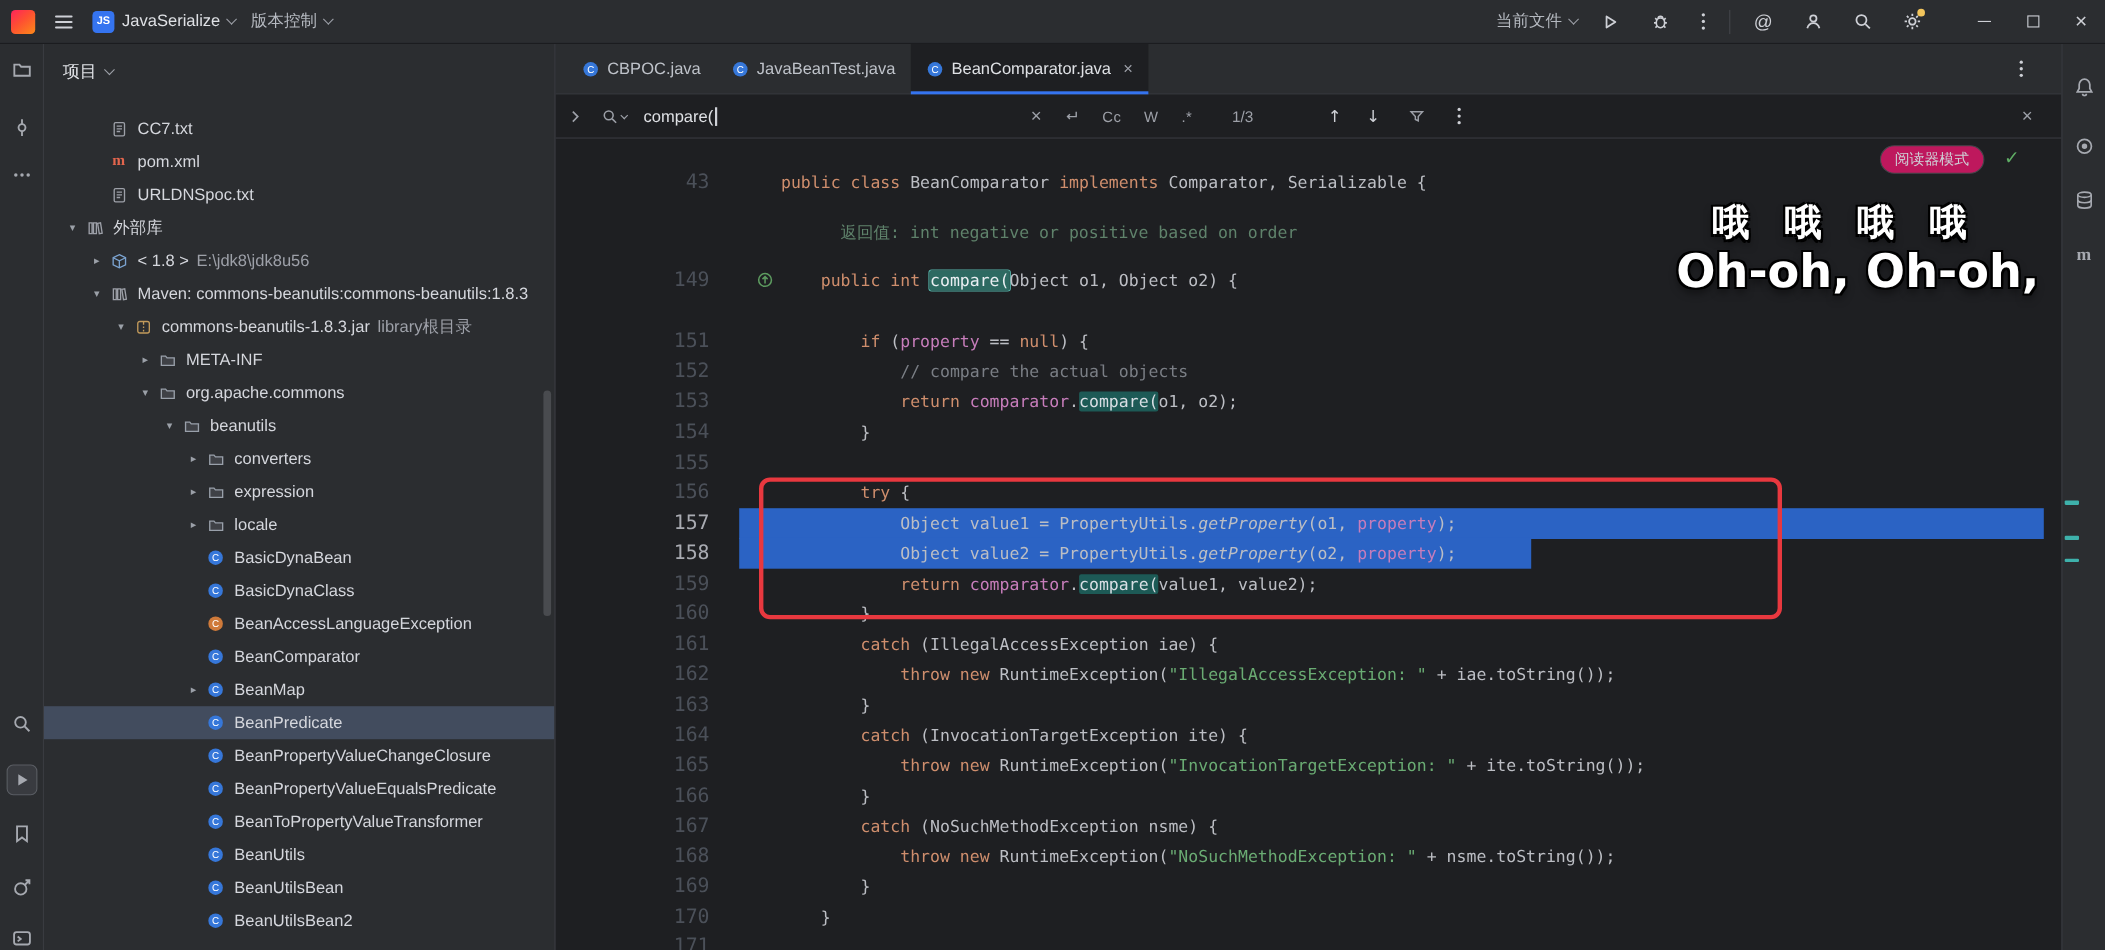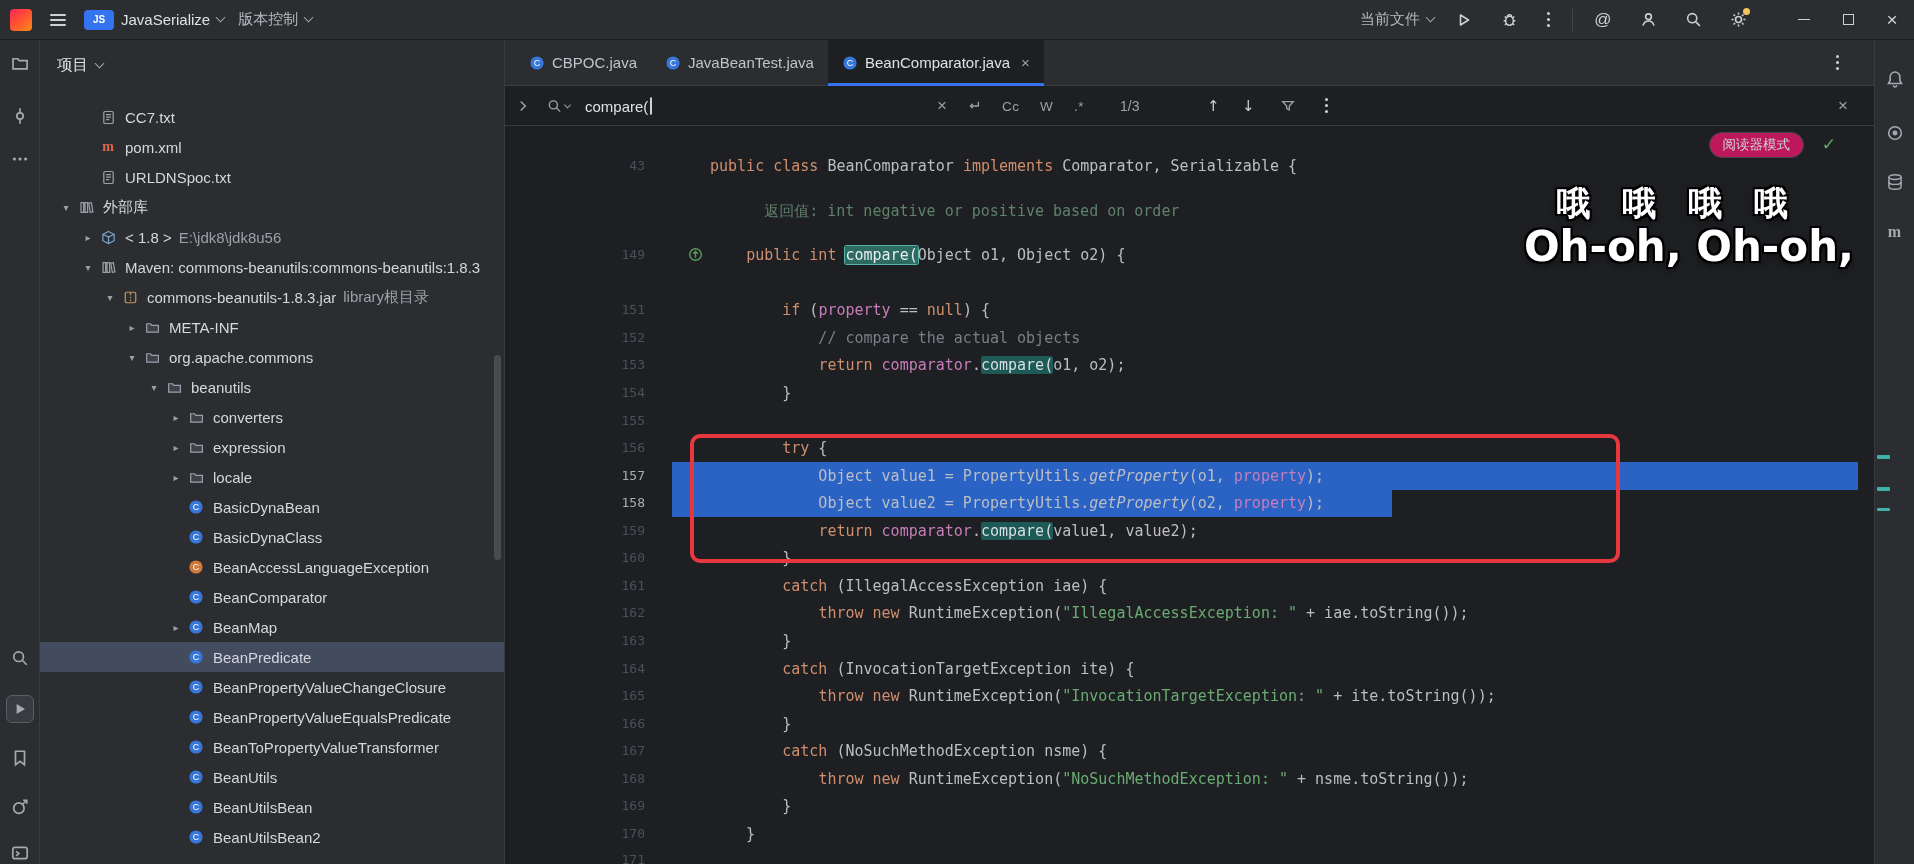--- a/index.html
+++ b/index.html
@@ -10,21 +10,21 @@
   
   #titlebar{position:absolute;left:0;top:0;width:1914px;height:40px;background:#2b2d30;
     border-bottom:1px solid #1b1c1f;display:flex;align-items:center;padding-left:10px;z-index:30;}
   .tb-left{display:flex;align-items:center;gap:14px;}
   .idea-logo{width:22px;height:22px;border-radius:4px;
     background:linear-gradient(140deg,#fe2857 5%,#fe4f32 45%,#fc801d 90%);}
   .burger{display:flex;flex-direction:column;gap:3px;padding:4px;}
   .burger span{width:16px;height:2px;background:#ced0d6;border-radius:1px;}
   .proj-group,.vcs-group,.runcfg-group{display:flex;align-items:center;gap:7px;color:#dfe1e5;font-size:15px;}
   .vcs-group{color:#b4b8bf;}
-  .js-badge{width:30px;height:20px;border-radius:4px;background:#3574f0;color:#fff;font-size:10px;
+  .js-badge{width:20px;height:20px;border-radius:4px;background:#3574f0;color:#fff;font-size:10px;
     font-weight:bold;display:flex;align-items:center;justify-content:center;}
   .chev{width:7px;height:7px;border-right:1.6px solid #9da0a8;border-bottom:1.6px solid #9da0a8;
     transform:rotate(45deg);margin-top:-4px;}
   .tb-right{margin-left:auto;display:flex;align-items:center;gap:15px;}
   .runcfg-group{color:#b4b8bf;}
   .tb-icon{width:30px;height:30px;border-radius:6px;display:flex;align-items:center;justify-content:center;
     color:#ced0d6;position:relative;}
   .tb-divider{width:1px;height:22px;background:#43454a;}
   .at-glyph{font-size:17px;color:#ced0d6;}
   .gear-dot{position:absolute;top:3px;right:3px;width:7px;height:7px;border-radius:50%;background:#f2c55c;}
@@ -79,21 +79,21 @@
   .fb-x{font-size:17px;color:#9da0a8;}
   .mini-chev{width:5px;height:5px;border-right:1.4px solid #9da0a8;border-bottom:1.4px solid #9da0a8;
     transform:rotate(45deg);margin:-2px 0 0 3px;}
 
   
   #editor{position:absolute;left:0;top:87px;width:1369px;height:737px;overflow:hidden;background:#1e1f22;}
   #code-layer{position:absolute;inset:0;}
   .sel-band{position:absolute;left:167px;height:28px;background:#2b63c4;z-index:0;}
   .code-row{position:absolute;left:0;right:0;height:28px;z-index:1;}
   .ln{position:absolute;left:0;top:0;width:140px;text-align:right;color:#4b5059;
-    font-family:"DejaVu Sans Mono",monospace;font-size:13px;line-height:28px;}
+    font-family:"DejaVu Sans Mono",monospace;font-size:18px;line-height:28px;}
   .ln-hl{color:#a9abb2;}
   .gut-icon{position:absolute;left:183px;top:6px;width:15px;height:15px;}
   pre.code{position:absolute;left:205px;top:0;margin:0;font-family:"DejaVu Sans Mono",monospace;
     font-size:15px;line-height:28px;}
   .tok-k{color:#cf8e6d;}
   .tok-p{color:#bcbec4;}
   .tok-f{color:#c77dbb;}
   .tok-s{color:#6aab73;}
   .tok-c{color:#7a7e85;}
   .tok-d{color:#5f826b;}

